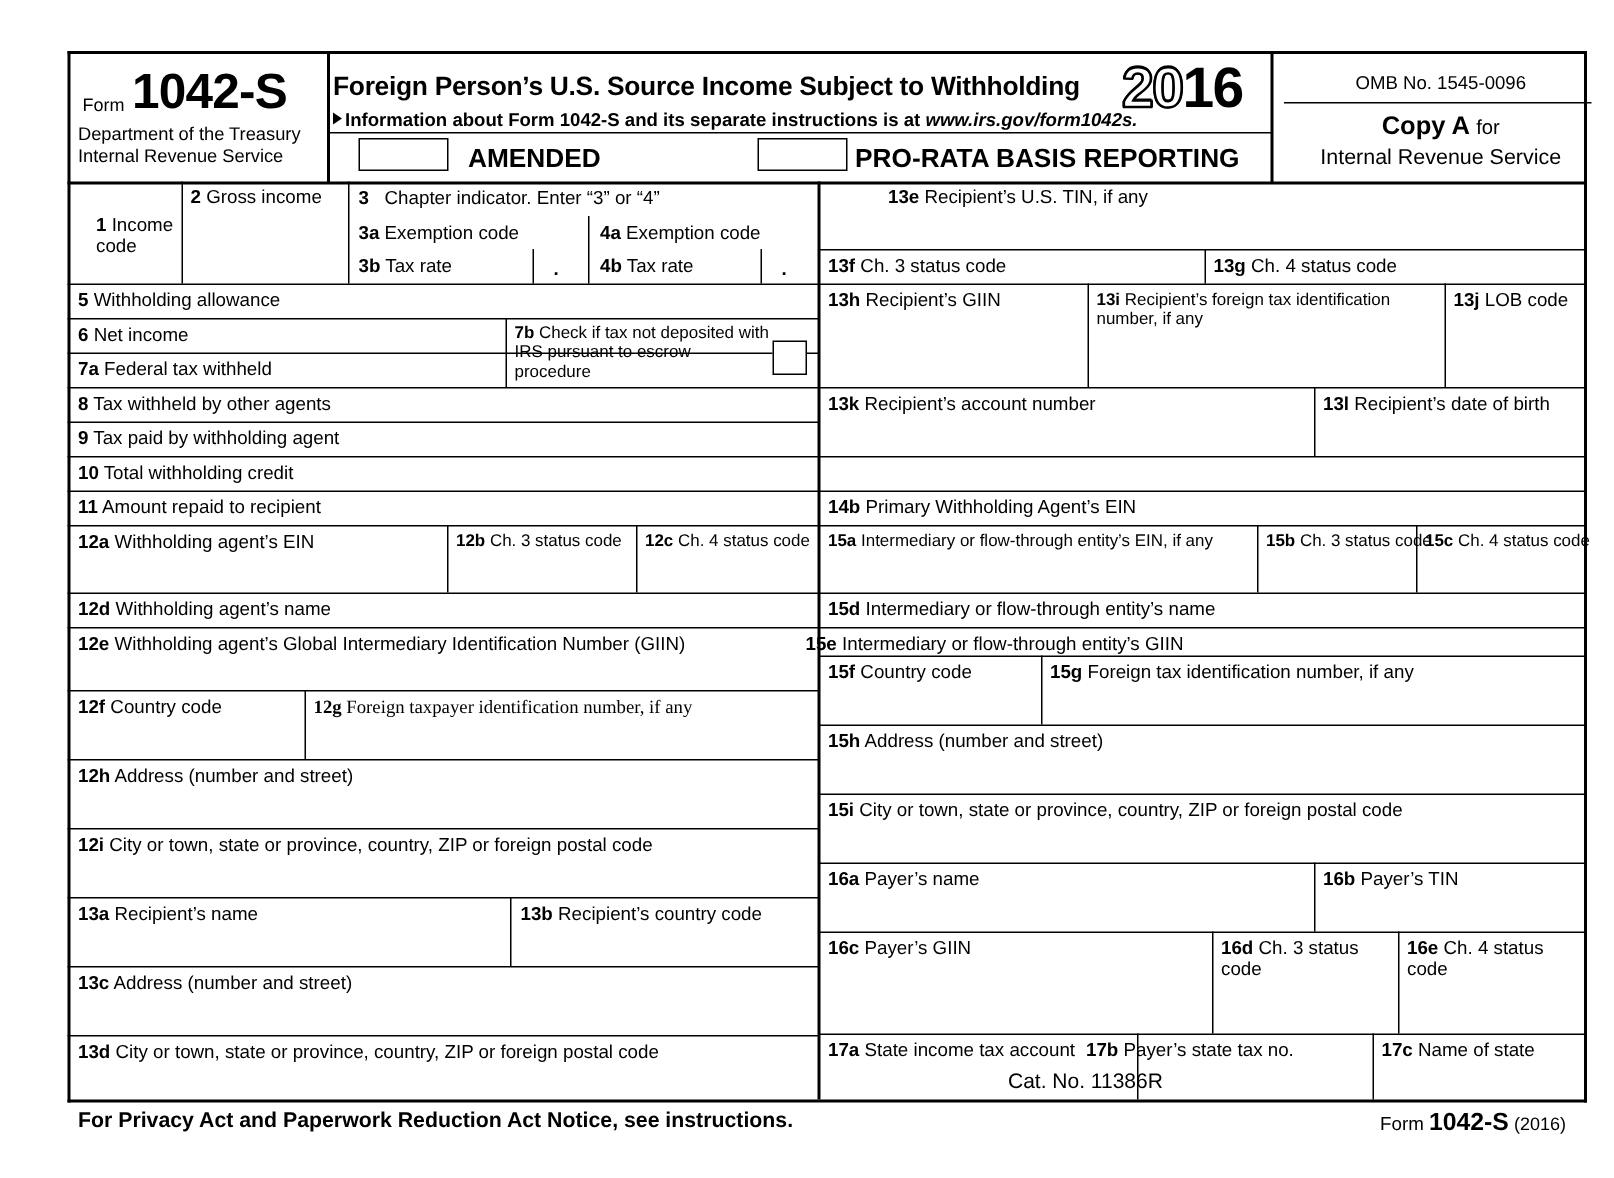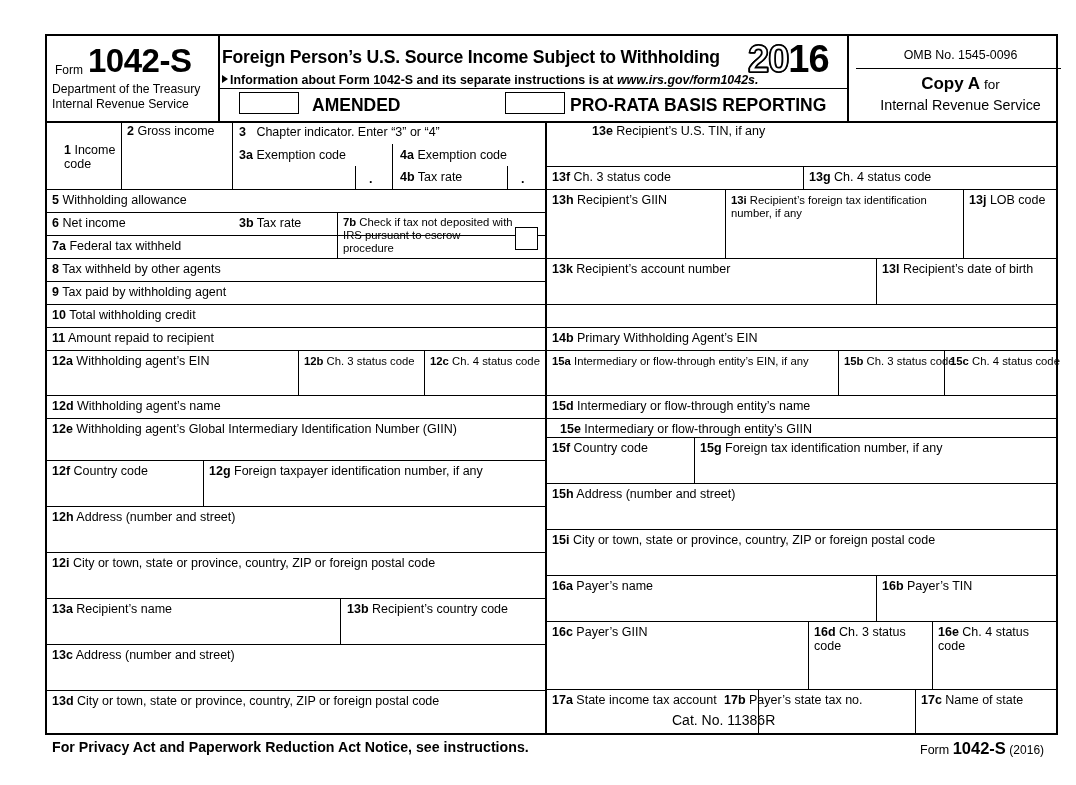--- a/index.html
+++ b/index.html
@@ -284,21 +284,21 @@
     <span>Chapter indicator.  Enter “3” or “4”</span>
   </div>
   <div class="lbl" style="left:239px; top:148px;">
     <span class="n">3a</span>
     <span>Exemption code</span>
   </div>
   <div class="lbl" style="left:400px; top:148px;">
     <span class="n">4a</span>
     <span>Exemption code</span>
   </div>
-  <div class="lbl" style="left:239px; top:170px;margin-top:46px;">
+  <div class="lbl" style="left:239px; top:170px;">
     <span class="n">3b</span>
     <span>Tax rate</span>
   </div>
   <div class="lbl" style="left:369px; top:172px; font-weight:bold;">.</div>
   <div class="lbl" style="left:400px; top:170px;">
     <span class="n">4b</span>
     <span>Tax rate</span>
   </div>
   <div class="lbl" style="left:521px; top:172px; font-weight:bold;">.</div>
 
@@ -356,21 +356,21 @@
     <span>Withholding agent’s name</span>
   </div>
   <div class="lbl" style="left:52px; top:422px;">
     <span class="n">12e</span>
     <span>Withholding agent’s Global Intermediary Identification Number (GIIN)</span>
   </div>
   <div class="lbl" style="left:52px; top:464px;">
     <span class="n">12f</span>
     <span>Country code</span>
   </div>
-  <div class="lbl" style="left:209px; top:464px;">
+  <div class="lbl" style="left:209px; top:464px;font-family:Liberation Serif, serif;">
     <span class="n">12g</span>
     <span>Foreign taxpayer identification number, if any</span>
   </div>
   <div class="lbl" style="left:52px; top:510px;">
     <span class="n">12h</span>
     <span>Address (number and street)</span>
   </div>
   <div class="lbl" style="left:52px; top:556px;">
     <span class="n">12i</span>
     <span>City or town, state or province, country, ZIP or foreign postal code</span>
@@ -437,21 +437,21 @@
     <span>Ch. 3 status code</span>
   </div>
   <div class="lbl small" style="left:950px; top:355px;">
     <span class="n">15c</span>
     <span>Ch. 4 status code</span>
   </div>
   <div class="lbl" style="left:552px; top:399px;">
     <span class="n">15d</span>
     <span>Intermediary or flow-through entity’s name</span>
   </div>
-  <div class="lbl" style="left:560px; top:422px;">
+  <div class="lbl" style="left:537px; top:422px;">
     <span class="n">15e</span>
     <span>Intermediary or flow-through entity’s GIIN</span>
   </div>
   <div class="lbl" style="left:552px; top:441px;">
     <span class="n">15f</span>
     <span>Country code</span>
   </div>
   <div class="lbl" style="left:700px; top:441px;">
     <span class="n">15g</span>
     <span>Foreign tax identification number, if any</span>

